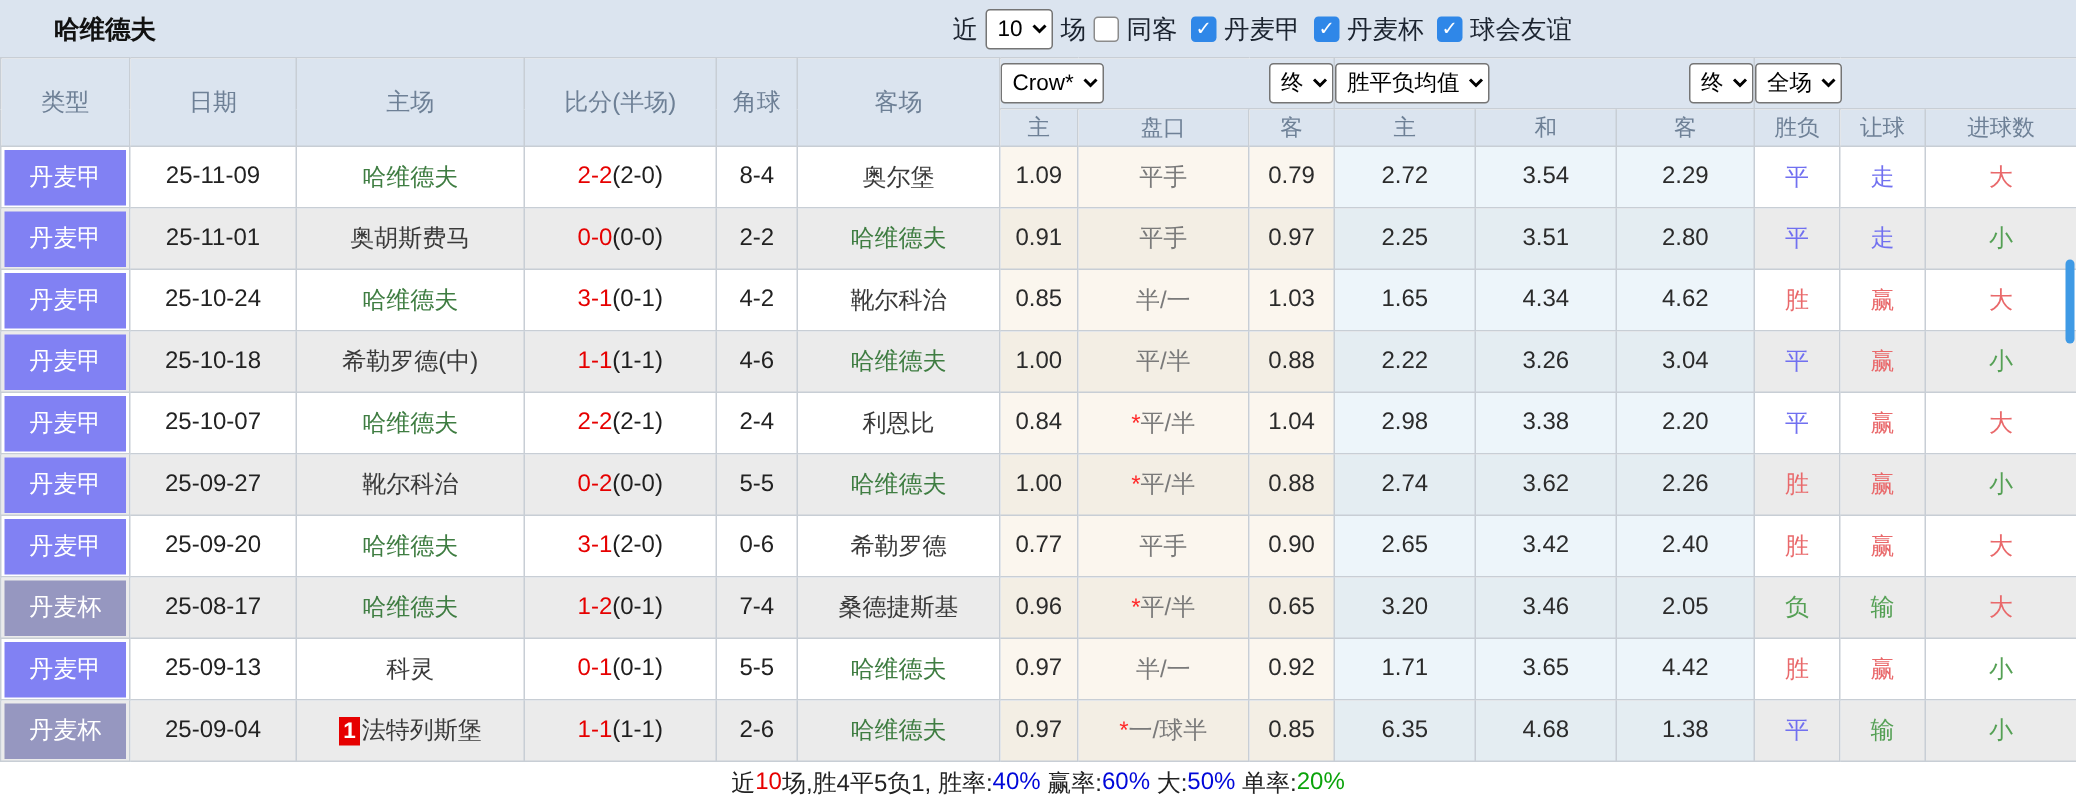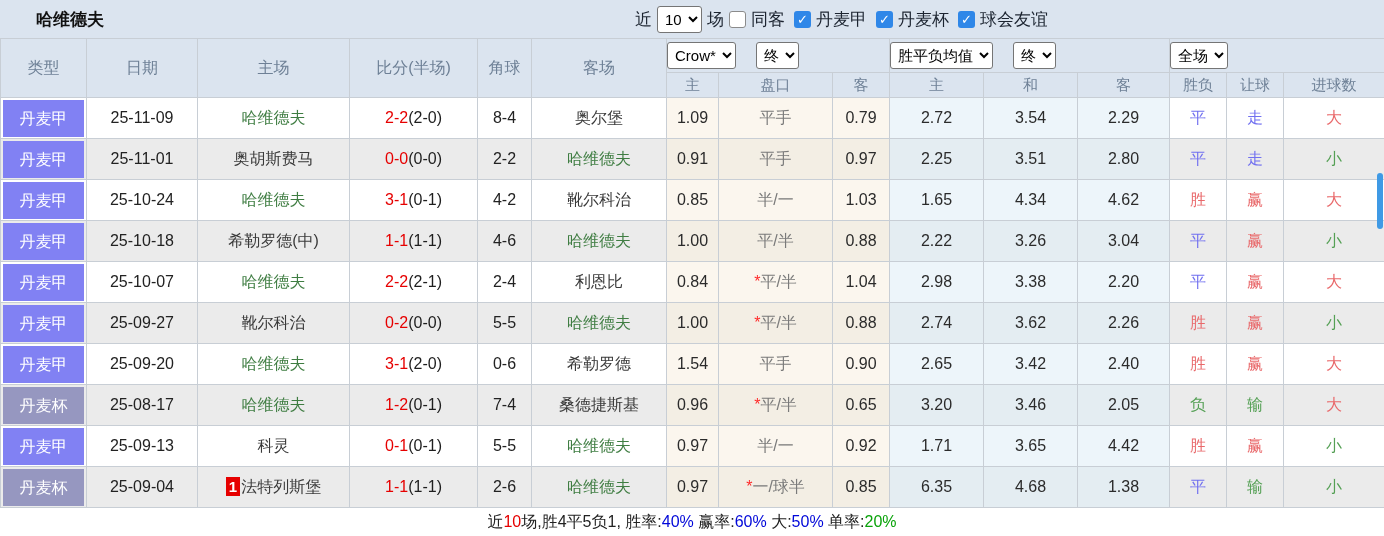--- a/index.html
+++ b/index.html
@@ -23,21 +23,21 @@
   .cb-checked{background:#2f87e8;color:#fff;font-size:13px;font-weight:bold;}
   .cb-checked::after{content:"\2713";}
   .cb-unchecked{background:#fff;border:1px solid #8b8b8b;}
   .cb-label{margin-right:4px;cursor:pointer;font-family:Liberation Mono, monospace;}
   
   table{border-collapse:collapse;table-layout:fixed;width:1384px;border-radius:26px;}
   th,td{border:1px solid #c8ced5;text-align:center;padding:0;overflow:hidden;white-space:nowrap;vertical-align:middle;}
   thead th{background:#dbe4ef;color:#6e8096;font-weight:normal;font-size:16px;}
   tr.group-row th{height:33px;}
   tr.sub-row th{height:24px;font-size:15px;}
-  .selects-wrap{display:flex;justify-content:flex-start;align-items:center;gap:20px;}
+  .selects-wrap{display:flex;justify-content:space-between;align-items:center;gap:20px;}
   tbody td{height:40px;font-size:16px;color:#222;}
   tbody tr:nth-child(odd) .col-plain{background:#ffffff;}
   tbody tr:nth-child(even) .col-plain{background:#ebebeb;}
   tbody tr:nth-child(odd) .col-cream{background:#fbf6ee;}
   tbody tr:nth-child(even) .col-cream{background:#f3eee4;}
   tbody tr:nth-child(odd) .col-euro{background:#edf5fa;}
   tbody tr:nth-child(even) .col-euro{background:#e4edf2;}
   .league-badge{margin:1px 2px;height:37px;line-height:37px;color:#fff;font-size:16px;}
   .lg-jia{background:#8181f3;}
   .lg-bei{background:#9697c0;}
@@ -318,21 +318,21 @@
     <td class="col-plain">
       <span class="team tm-green">哈维德夫</span>
     </td>
     <td class="col-plain">
       <span class="score-main">3-1</span><span class="score-half">(2-0)</span>
     </td>
     <td class="col-plain">0-6</td>
     <td class="col-plain">
       <span class="team tm-dark">希勒罗德</span>
     </td>
-    <td class="col-cream odds">1.54</td>
+    <td class="col-cream odds">0.77</td>
     <td class="col-cream">
       <span class="handicap">平手</span>
     </td>
     <td class="col-cream odds">0.90</td>
     <td class="col-euro odds">2.65</td>
     <td class="col-euro odds">3.42</td>
     <td class="col-euro odds">2.40</td>
     <td class="col-plain c-red">胜</td>
     <td class="col-plain c-red">赢</td>
     <td class="col-plain c-red">大</td>

